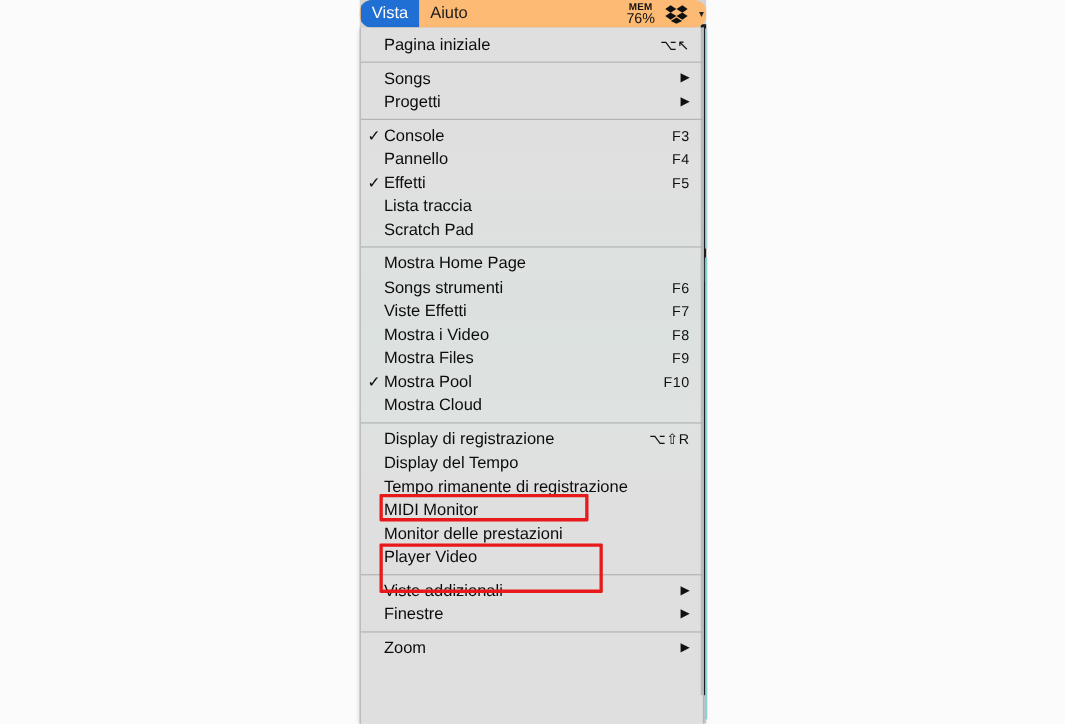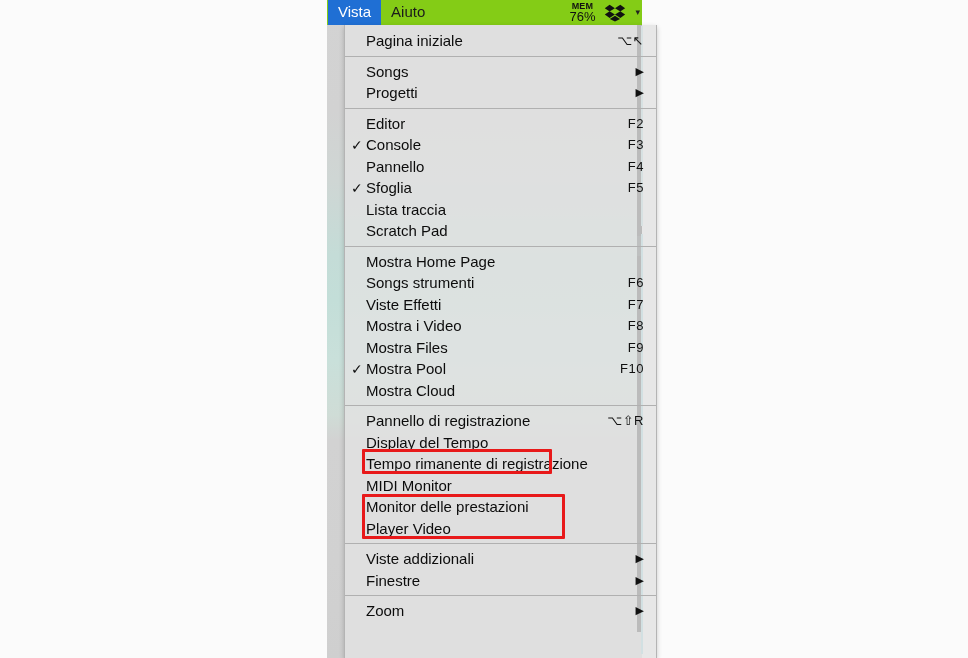--- a/index.html
+++ b/index.html
@@ -75,24 +75,25 @@
     background: #a9d9e0;
   }
 
   
   #menubar {
     position: absolute;
     left: 327px;
     top: 0;
     width: 315px;
     height: 25px;
-    background: #84cc16;
+    background: #fdba74;
     display: flex;
     align-items: center;
     overflow: hidden;
+    border-radius: 11px;
   }
   .menubar-item {
     font-size: 15px;
     color: #1b1b1b;
     padding: 2px 10px 4px 10px;
     line-height: 19px;
     white-space: nowrap;
   }
   .menubar-item.active {
     background: #1f6fd4;
@@ -136,21 +137,20 @@
     top: 25px;
     width: 313px;
     height: 633px;
     background: rgba(226, 226, 226, 0.80);
     border: 1px solid #b4b4b4;
     border-top: none;
     border-bottom: none;
     box-shadow: 0 2px 5px rgba(0,0,0,0.20);
     padding-top: 5px;
     overflow: hidden;
-    margin-left: 17px;
   }
 
   .menu-item {
     position: relative;
     display: flex;
     align-items: center;
     height: 21.5px;
     padding: 0 12px 0 0;
     font-size: 15px;
     color: #0c0c0c;
@@ -248,37 +248,32 @@
         <span class="label">Songs</span>
         <span class="submenu-arrow">▶</span>
       </div>
       <div class="menu-item">
         <span class="check"></span>
         <span class="label">Progetti</span>
         <span class="submenu-arrow">▶</span>
       </div>
       <div class="menu-separator"></div>
       <div class="menu-item">
-        <span class="check"></span>
-        <span class="label">Editor</span>
-        <span class="shortcut">F2</span>
-      </div>
-      <div class="menu-item">
         <span class="check">✓</span>
         <span class="label">Console</span>
         <span class="shortcut">F3</span>
       </div>
       <div class="menu-item">
         <span class="check"></span>
         <span class="label">Pannello</span>
         <span class="shortcut">F4</span>
       </div>
       <div class="menu-item">
         <span class="check">✓</span>
-        <span class="label">Sfoglia</span>
+        <span class="label">Effetti</span>
         <span class="shortcut">F5</span>
       </div>
       <div class="menu-item">
         <span class="check"></span>
         <span class="label">Lista traccia</span>
       </div>
       <div class="menu-item">
         <span class="check"></span>
         <span class="label">Scratch Pad</span>
       </div>
@@ -312,21 +307,21 @@
         <span class="label">Mostra Pool</span>
         <span class="shortcut">F10</span>
       </div>
       <div class="menu-item">
         <span class="check"></span>
         <span class="label">Mostra Cloud</span>
       </div>
       <div class="menu-separator"></div>
       <div class="menu-item">
         <span class="check"></span>
-        <span class="label">Pannello di registrazione</span>
+        <span class="label">Display di registrazione</span>
         <span class="shortcut">⌥⇧R</span>
       </div>
       <div class="menu-item">
         <span class="check"></span>
         <span class="label">Display del Tempo</span>
       </div>
       <div class="menu-item">
         <span class="check"></span>
         <span class="label">Tempo rimanente di registrazione</span>
       </div>

